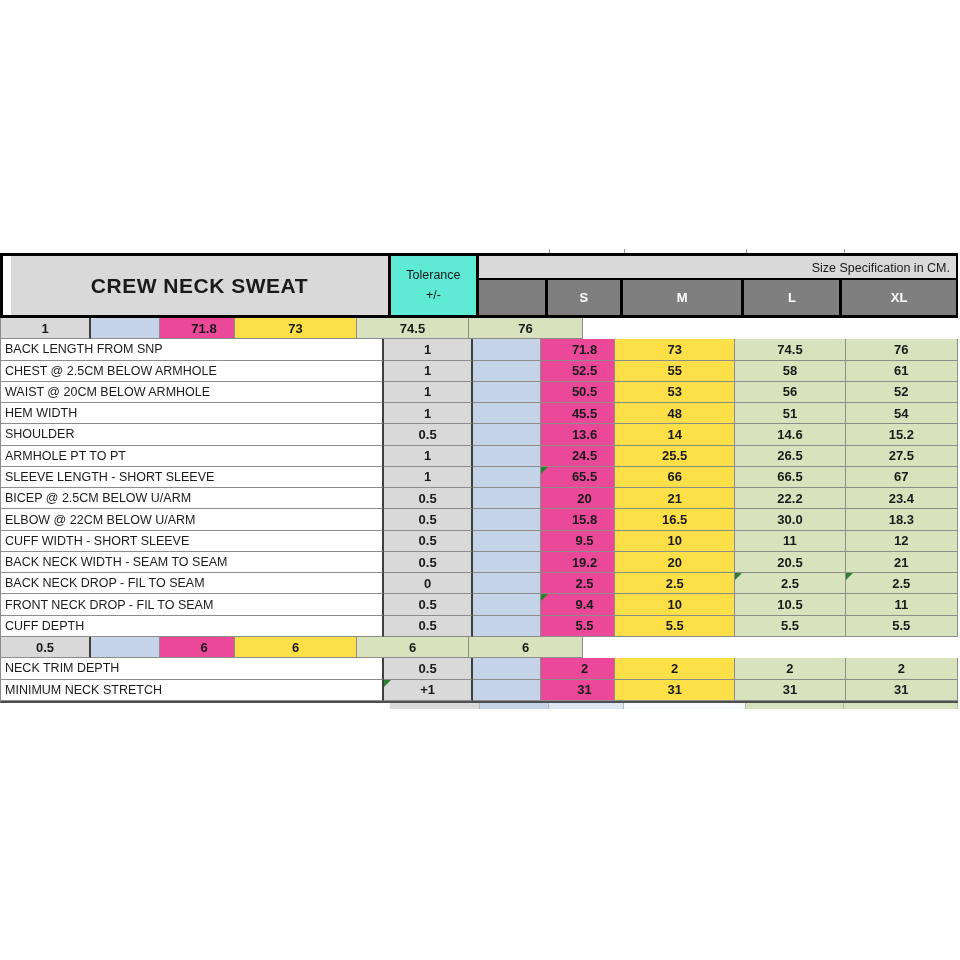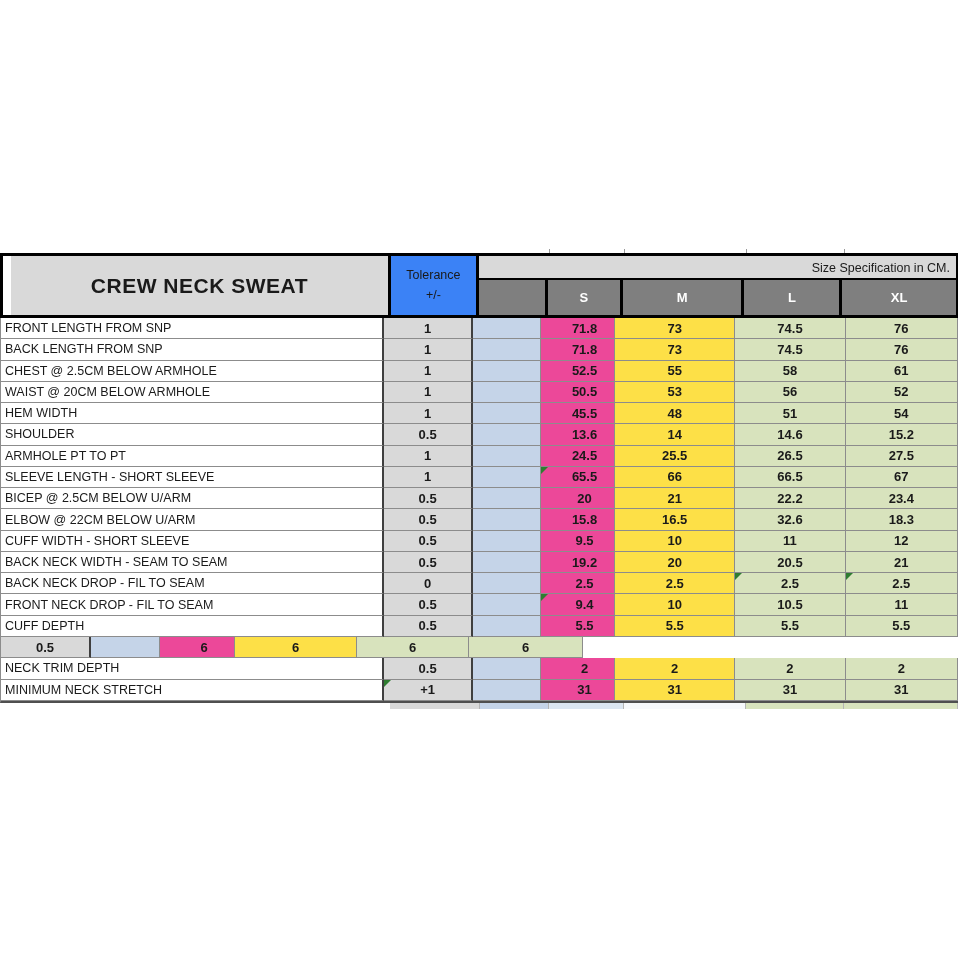--- a/index.html
+++ b/index.html
@@ -6,21 +6,21 @@
   body{width:960px;height:960px;position:relative;font-family:"Liberation Sans","DejaVu Sans",sans-serif;color:#1a1a1a;}
   .spec-sheet{position:absolute;left:0;top:249px;width:958px;}
 
   
   .top-sliver{position:relative;height:4px;}
   .top-sliver .tick{position:absolute;top:0;bottom:0;width:1px;background:#9a9a9a;}
 
   
   .header{display:flex;border-top:3px solid #000;border-bottom:3px solid #000;border-left:3px solid #000;border-right:2px solid #000;box-sizing:border-box;width:958px;}
   .title-cell{width:388px;background:#d9d9d9;border-right:3px solid #000;display:flex;align-items:center;justify-content:center;font-size:21px;font-weight:700;letter-spacing:.5px;box-sizing:border-box;margin-left:8px;}
-  .tol-head-cell{width:90px;background:#3b82f6;border-right:3px solid #000;display:flex;flex-direction:column;align-items:center;justify-content:center;font-size:12.5px;line-height:1.55;box-sizing:border-box;}
+  .tol-head-cell{width:90px;background:#5eead4;border-right:3px solid #000;display:flex;flex-direction:column;align-items:center;justify-content:center;font-size:12.5px;line-height:1.55;box-sizing:border-box;}
   .header-right{width:477px;display:flex;flex-direction:column;border-radius:26px;}
   .size-spec-band{height:24px;background:#d9d9d9;border-bottom:2px solid #000;font-size:12.5px;line-height:24px;text-align:right;padding-right:6px;box-sizing:border-box;}
   .size-head-row{height:35px;display:flex;}
   .size-head-cell{background:#7f7f7f;color:#ffffff;font-weight:700;font-size:13px;display:flex;align-items:center;justify-content:center;border-right:3px solid #000;box-sizing:border-box;}
   .size-head-cell.blank-h{width:69px;}
   .size-head-cell.s-h{width:75px;}
   .size-head-cell.m-h{width:122px;}
   .size-head-cell.l-h{width:98px;}
   .size-head-cell.xl-h{width:114px;border-right:none;}
 
@@ -73,21 +73,20 @@
         <div class="size-head-cell s-h">S</div>
         <div class="size-head-cell m-h">M</div>
         <div class="size-head-cell l-h">L</div>
         <div class="size-head-cell xl-h">XL</div>
       </div>
     </div>
   </div>
 
   <div class="data-rows" id="rows">
   <div class="data-row">
-    <div class="cell name">FRONT LENGTH FROM SNP</div>
     <div class="cell tol">1</div>
     <div class="cell blank"></div>
     <div class="cell s">71.8</div>
     <div class="cell m">73</div>
     <div class="cell l">74.5</div>
     <div class="cell xl">76</div>
   </div>
 
   <div class="data-row">
     <div class="cell name">BACK LENGTH FROM SNP</div>
@@ -168,21 +167,21 @@
     <div class="cell l">22.2</div>
     <div class="cell xl">23.4</div>
   </div>
 
   <div class="data-row">
     <div class="cell name">ELBOW @ 22CM BELOW U/ARM</div>
     <div class="cell tol">0.5</div>
     <div class="cell blank"></div>
     <div class="cell s">15.8</div>
     <div class="cell m">16.5</div>
-    <div class="cell l">32.6</div>
+    <div class="cell l">30.0</div>
     <div class="cell xl">18.3</div>
   </div>
 
   <div class="data-row">
     <div class="cell name">CUFF WIDTH - SHORT SLEEVE</div>
     <div class="cell tol">0.5</div>
     <div class="cell blank"></div>
     <div class="cell s">9.5</div>
     <div class="cell m">10</div>
     <div class="cell l">11</div>

